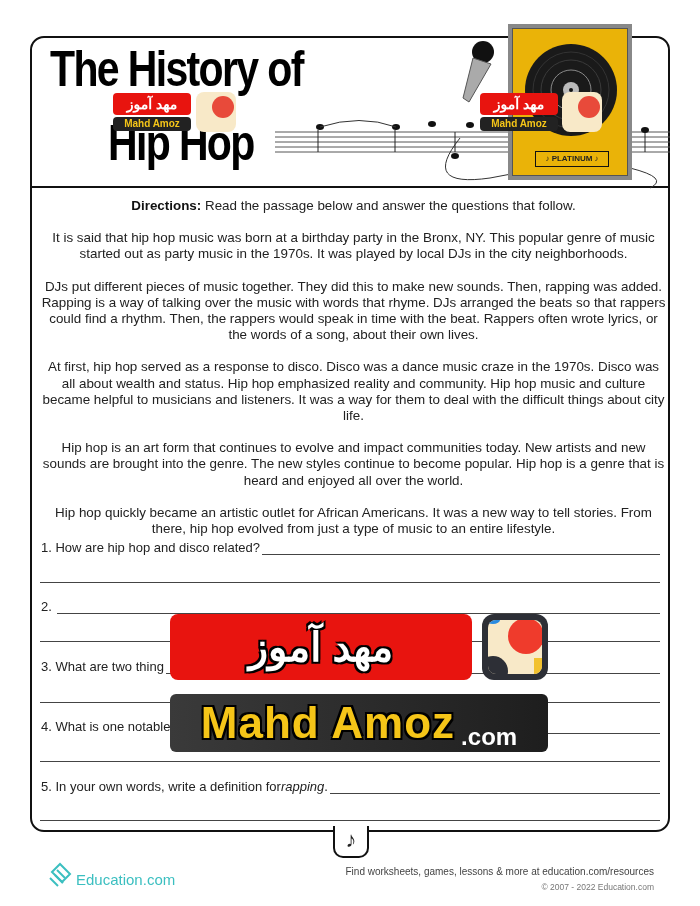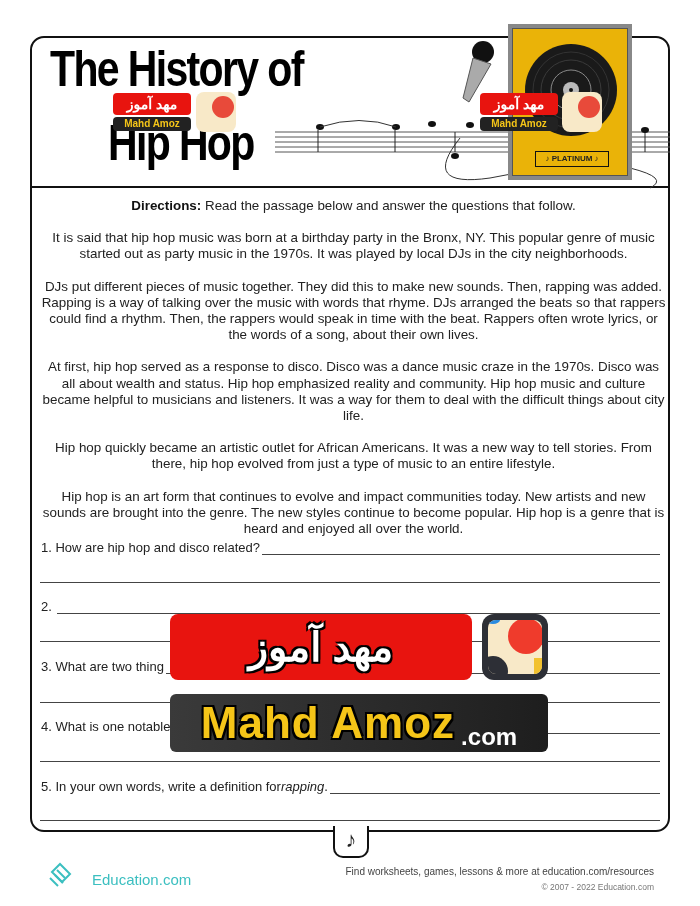--- a/index.html
+++ b/index.html
@@ -14,21 +14,21 @@
     .record-card { position: absolute; left: 508px; top: 24px; width: 124px; height: 156px; background: #888; padding: 4px; box-sizing: border-box; }
     .record-inner { width: 100%; height: 100%; background: #eab308; border: 1px solid #555; box-sizing: border-box; position: relative; text-decoration: underline; }
     .platinum { position: absolute; left: 22px; top: 122px; width: 72px; height: 14px; border: 1px solid #111; font-size: 8px; font-weight: bold; text-align: center; line-height: 14px; }
     .content { position: absolute; left: 41px; top: 198px; width: 625px; font-size: 13.4px; line-height: 16.2px; color: #222; }
     .content p { margin: 0 0 16px 0; text-align: center; }
     .content b { color: #111; }
     .q { position: absolute; left: 41px; font-size: 13px; color: #222; display: flex; align-items: flex-end; width: 619px; }
     .q .blank { flex: 1; border-bottom: 1px solid #444; height: 12px; margin-left: 2px; }
     .rule { position: absolute; left: 40px; width: 620px; border-top: 1px solid #444; }
     .note-tab { position: absolute; left: 333px; top: 826px; width: 32px; height: 30px; border: 2px solid #111; border-top: none; border-radius: 0 0 10px 10px; background: #fff; text-align: center; font-size: 22px; line-height: 28px; }
-    .edu-logo { position: absolute; left: 48px; top: 862px; display: flex; align-items: flex-end; gap: 20px; color: #3bbfc0; }
+    .edu-logo { position: absolute; left: 48px; top: 862px; display: flex; align-items: flex-end; gap: 4px; color: #3bbfc0; }
     .edu-logo .name { font-size: 15px; color: #3bbfc0; }
     .footer-text { position: absolute; right: 46px; top: 866px; text-align: right; font-size: 10px; color: #444; }
     .footer-copy { position: absolute; right: 46px; top: 882px; text-align: center; font-size: 8.5px; color: #777; }
     .wm-red { position: absolute; left: 170px; top: 614px; width: 302px; height: 66px; background: #e8140f; border-radius: 8px; color: #fff; font-weight: bold; font-size: 40px; text-align: center; line-height: 66px; text-shadow: -2px -2px 0 #000, 2px -2px 0 #000, -2px 2px 0 #000, 2px 2px 0 #000; }
     .wm-icon { position: absolute; left: 482px; top: 614px; width: 66px; height: 66px; background: #2d2f36; border-radius: 12px; overflow: hidden; }
     .wm-dark { position: absolute; left: 170px; top: 694px; width: 378px; height: 58px; background: linear-gradient(90deg, #3a3a3a, #1e1e1e); border-radius: 6px; display: flex; align-items: center; justify-content: center; }
     .wm-dark .big { color: #f5c518; font-weight: bold; font-size: 44px; text-shadow: -2px -2px 0 #000, 2px -2px 0 #000, -2px 2px 0 #000, 2px 2px 0 #000; letter-spacing: 1px; }
     .wm-dark .dot { color: #fff; font-weight: bold; font-size: 24px; margin-left: 6px; margin-top: 28px; }
     .wm-small { position: absolute; border-radius: 4px; }
   </style>
@@ -91,22 +91,22 @@
 <div class="wm-small" style="left:480px;top:117px;width:78px;height:14px;background:#222;color:#f5c518;font-weight:bold;font-size:10px;text-align:center;line-height:14px;">Mahd Amoz</div>
 <div class="wm-small" style="left:562px;top:92px;width:40px;height:40px;background:#f8e9c8;border-radius:8px;overflow:hidden;">
     <div style="position:absolute;left:16px;top:4px;width:22px;height:22px;border-radius:50%;background:#e84a3a"></div>
   </div>
 
 <div class="content">
   <p><b>Directions:</b><span> Read the passage below and answer the questions that follow.</span></p>
   <p>It is said that hip hop music was born at a birthday party in the Bronx, NY.  This popular genre of music started out as party music in the 1970s. It was played by local DJs in the city neighborhoods.</p>
   <p>DJs put different pieces of music together. They did this to make new sounds. Then, rapping was added. Rapping is a way of talking over the music with words that rhyme. DJs arranged the beats so that rappers could find a rhythm. Then, the rappers would speak in time with the beat. Rappers often wrote lyrics, or the words of a song, about their own lives.</p>
   <p>At first, hip hop served as a response to disco. Disco was a dance music craze in the 1970s. Disco was all about wealth and status. Hip hop emphasized reality and community. Hip hop music and culture became helpful to musicians and listeners. It was a way for them to deal with the difficult things about city life.</p>
+  <p>Hip hop is an art form that continues to evolve and impact communities today. New artists and new sounds are brought into the genre. The new styles continue to become popular. Hip hop is a genre that is heard and enjoyed all over the world.</p>
   <p>Hip hop quickly became an artistic outlet for African Americans. It was a new way to tell stories. From there, hip hop evolved from just a type of music to an entire lifestyle.</p>
-  <p>Hip hop is an art form that continues to evolve and impact communities today. New artists and new sounds are brought into the genre. The new styles continue to become popular. Hip hop is a genre that is heard and enjoyed all over the world.</p>
 </div>
 
 <div class="q" style="top:540px">
   <span>1.</span>&nbsp;<span>How are hip hop and disco related?</span><span class="blank"></span>
 </div>
 <div class="rule" style="top:582px"></div>
 
 <div class="q" style="top:599px">
   <span>2.</span>&nbsp;<span class="blank"></span>
 </div>

